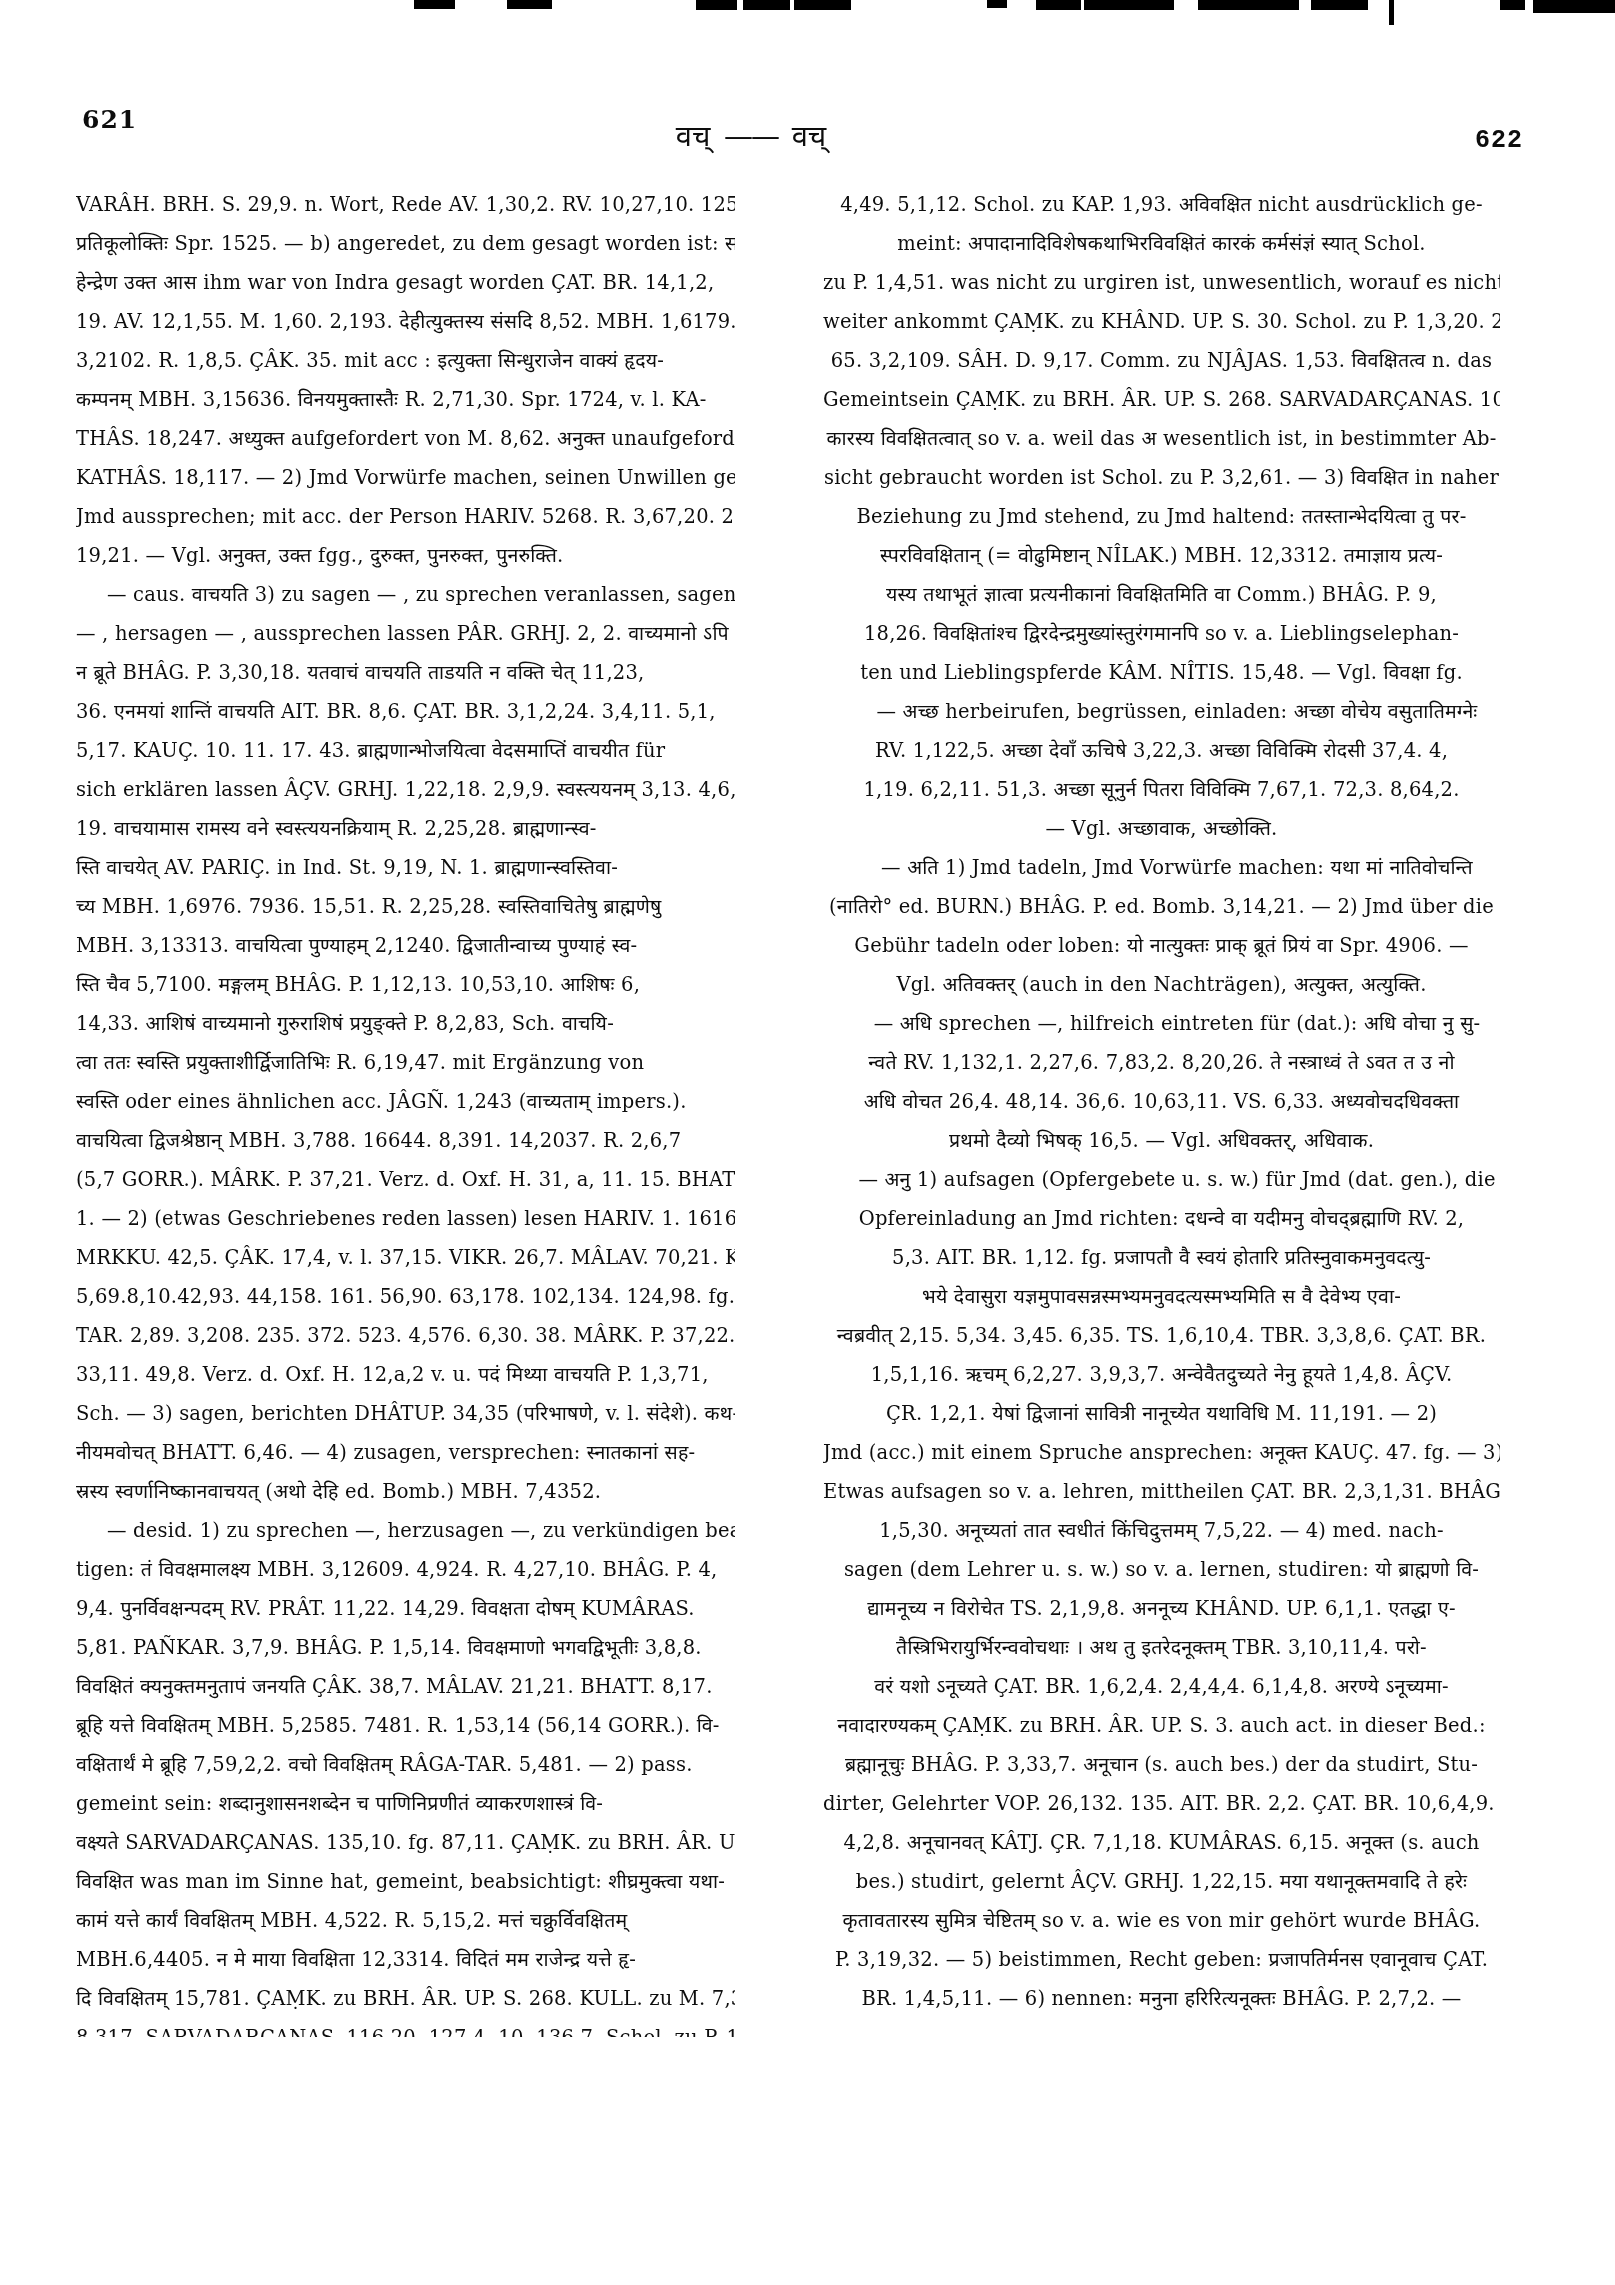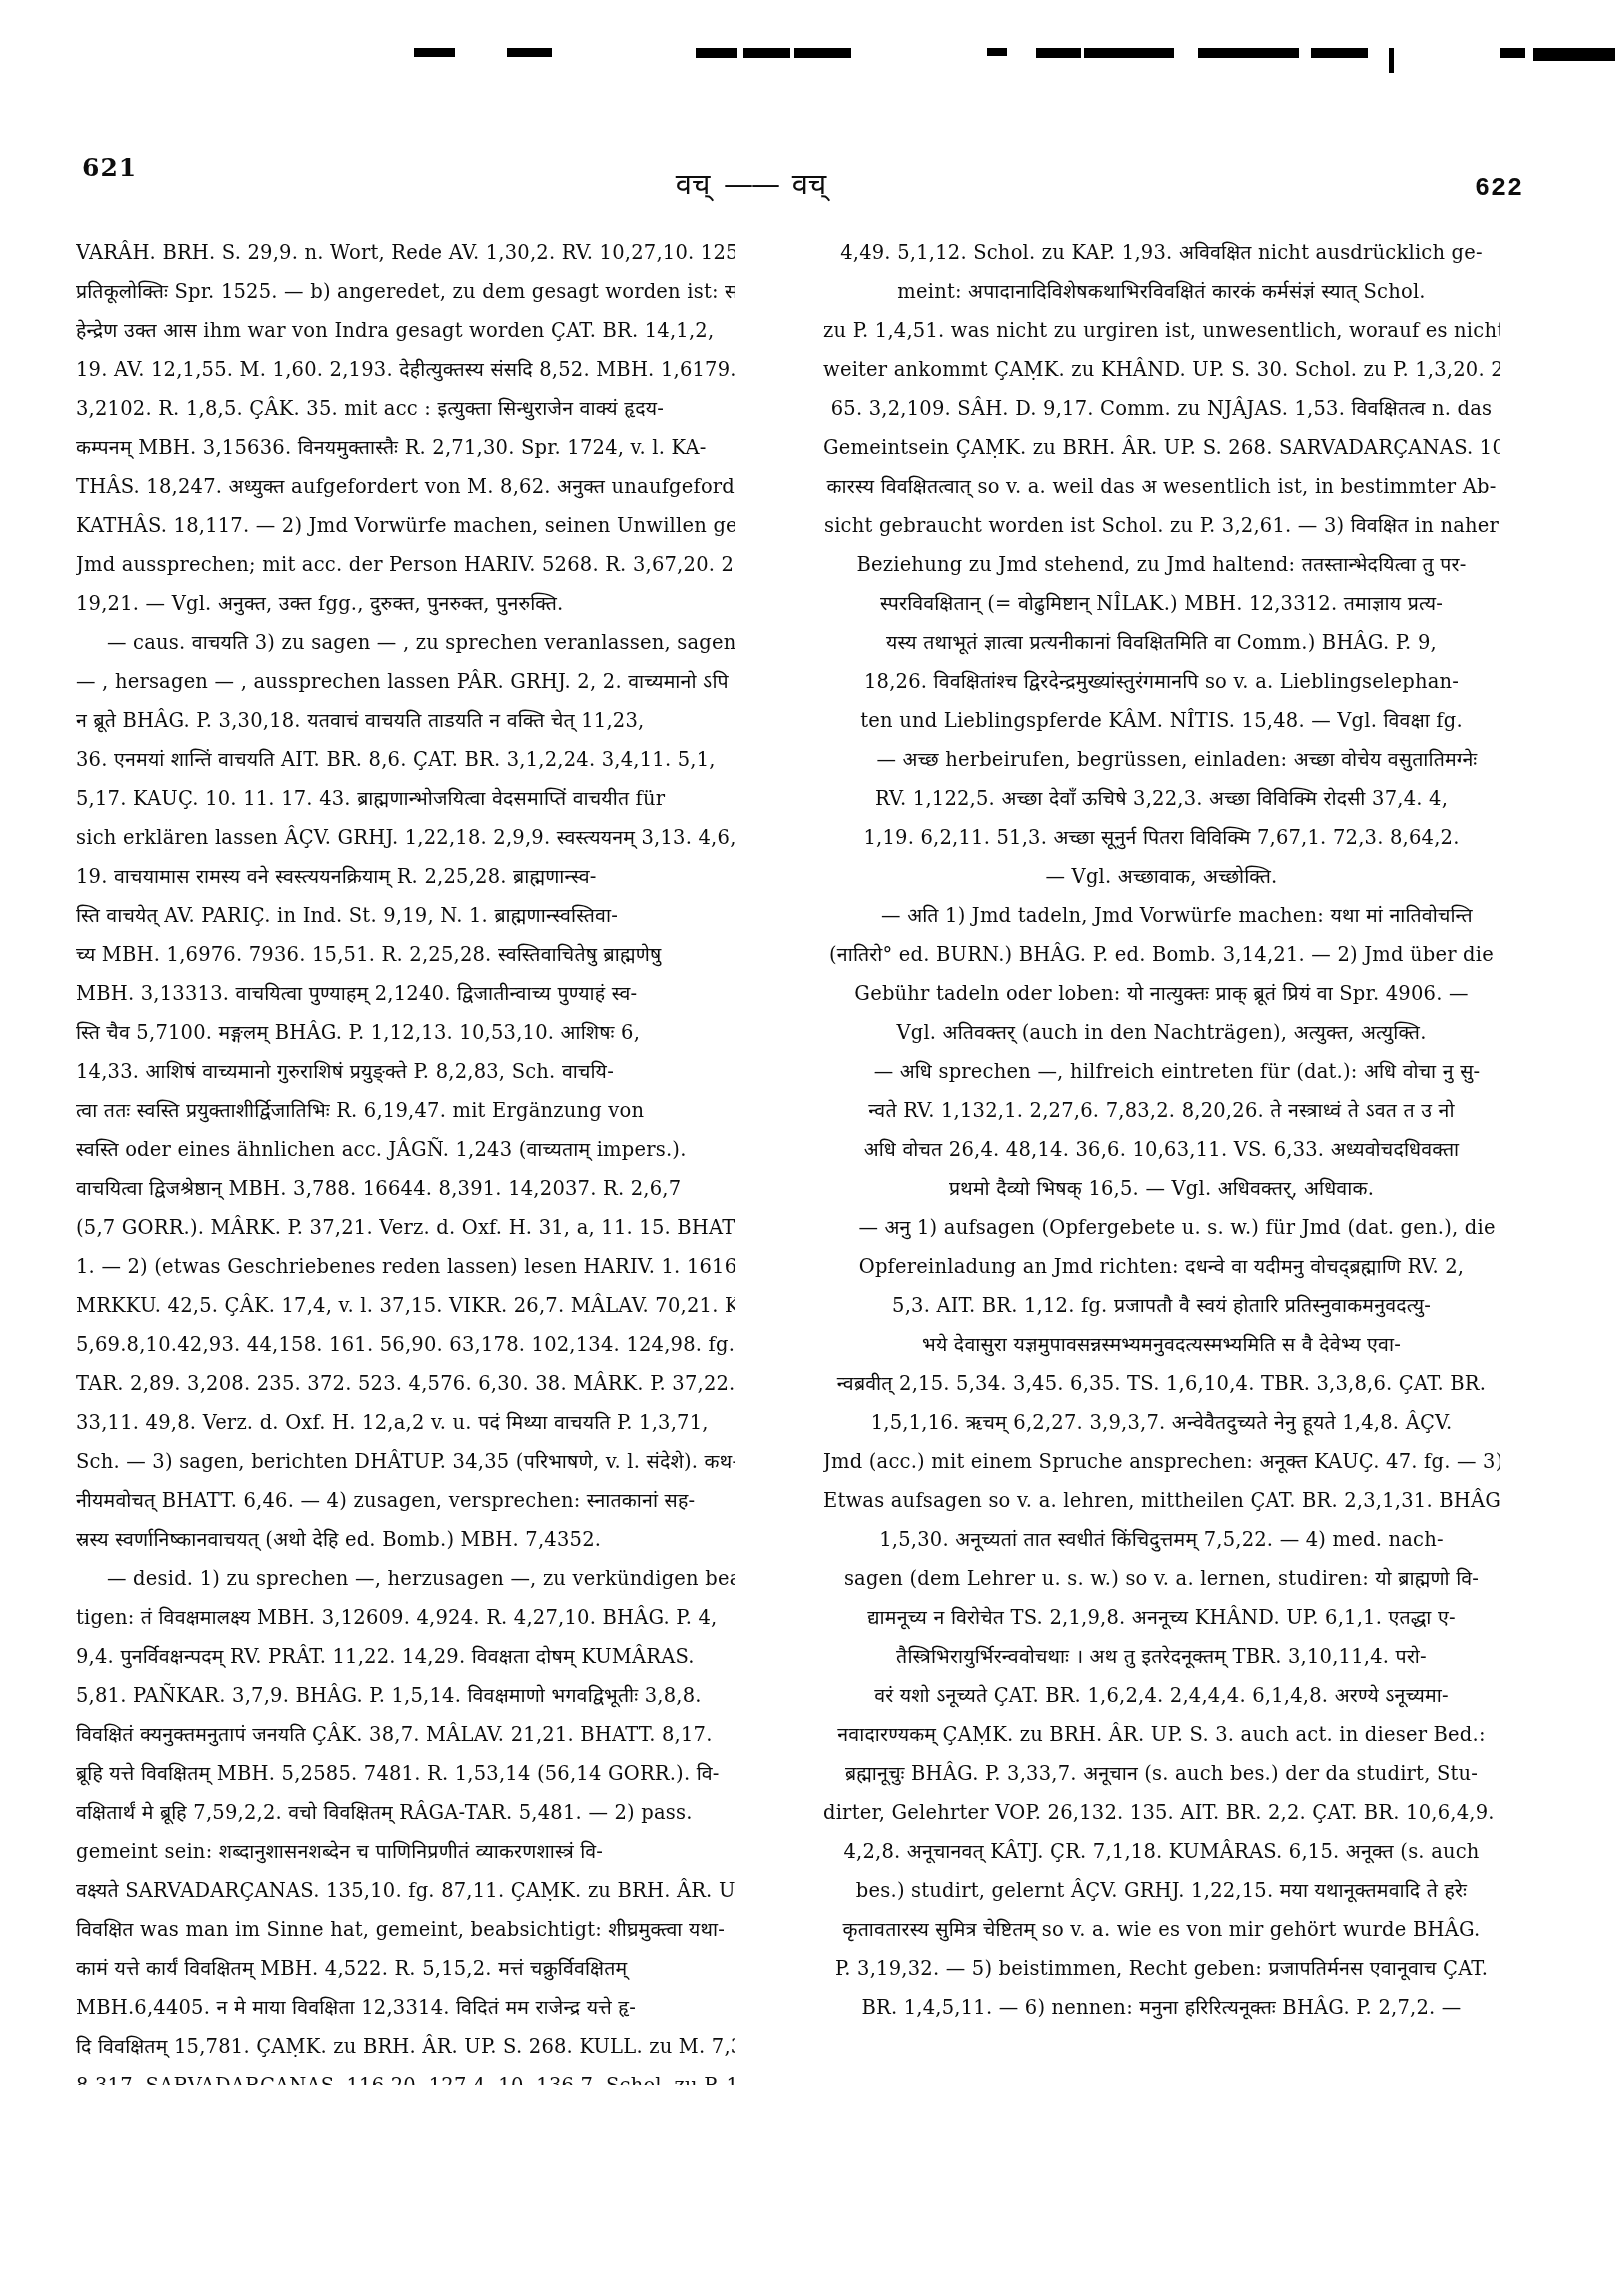--- a/index.html
+++ b/index.html
@@ -4,21 +4,20 @@
 <style>
   html, body { margin: 0; padding: 0; background: #ffffff; }
   .page {
     position: relative;
     width: 1615px;
     height: 2037px;
     background: #ffffff;
     font-family: "DejaVu Serif", "Liberation Serif", serif;
     color: #0d0d0d;
     overflow: hidden;
-    margin-top: 48px;
   }
   .artifact { position: absolute; background: #000; }
   .pagenum {
     position: absolute;
     font-size: 25px;
     font-weight: bold;
     letter-spacing: 1px;
   }
   .pagenum.left { left: 82px; top: 105px; }
   .pagenum.right { left: 1475px; top: 126px; font-family: Liberation Mono, monospace; }
@@ -153,20 +152,21 @@
       <div class="line indent">— अधि sprechen —, hilfreich eintreten für (dat.): अधि वोचा नु सु-</div>
       <div class="line">न्वते RV. 1,132,1. 2,27,6. 7,83,2. 8,20,26. ते नस्त्राध्वं ते ऽवत त उ नो</div>
       <div class="line">अधि वोचत 26,4. 48,14. 36,6. 10,63,11. VS. 6,33. अध्यवोचदधिवक्ता</div>
       <div class="line">प्रथमो दैव्यो भिषक् 16,5. — Vgl. अधिवक्तर्, अधिवाक.</div>
       <div class="line indent">— अनु 1) aufsagen (Opfergebete u. s. w.) für Jmd (dat. gen.), die</div>
       <div class="line">Opfereinladung an Jmd richten: दधन्वे वा यदीमनु वोचद्ब्रह्माणि RV. 2,</div>
       <div class="line">5,3. AIT. BR. 1,12. fg. प्रजापतौ वै स्वयं होतारि प्रतिस्नुवाकमनुवदत्यु-</div>
       <div class="line">भये देवासुरा यज्ञमुपावसन्नस्मभ्यमनुवदत्यस्मभ्यमिति स वै देवेभ्य एवा-</div>
       <div class="line">न्वब्रवीत् 2,15. 5,34. 3,45. 6,35. TS. 1,6,10,4. TBR. 3,3,8,6. ÇAT. BR.</div>
       <div class="line">1,5,1,16. ऋचम् 6,2,27. 3,9,3,7. अन्वेवैतदुच्यते नेनु हूयते 1,4,8. ÂÇV.</div>
+      <div class="line">ÇR. 1,2,1. येषां द्विजानां सावित्री नानूच्येत यथाविधि M. 11,191. — 2)</div>
       <div class="line">Jmd (acc.) mit einem Spruche ansprechen: अनूक्त KAUÇ. 47. fg. — 3) Jmd</div>
       <div class="line">Etwas aufsagen so v. a. lehren, mittheilen ÇAT. BR. 2,3,1,31. BHÂG. P.</div>
       <div class="line">1,5,30. अनूच्यतां तात स्वधीतं किंचिदुत्तमम् 7,5,22. — 4) med. nach-</div>
       <div class="line">sagen (dem Lehrer u. s. w.) so v. a. lernen, studiren: यो ब्राह्मणो वि-</div>
       <div class="line">द्यामनूच्य न विरोचेत TS. 2,1,9,8. अननूच्य KHÂND. UP. 6,1,1. एतद्धा ए-</div>
       <div class="line">तैस्त्रिभिरायुर्भिरन्ववोचथाः । अथ तु इतरेदनूक्तम् TBR. 3,10,11,4. परो-</div>
       <div class="line">वरं यशो ऽनूच्यते ÇAT. BR. 1,6,2,4. 2,4,4,4. 6,1,4,8. अरण्ये ऽनूच्यमा-</div>
       <div class="line">नवादारण्यकम् ÇAṂK. zu BRH. ÂR. UP. S. 3. auch act. in dieser Bed.:</div>
       <div class="line">ब्रह्मानूचुः BHÂG. P. 3,33,7. अनूचान (s. auch bes.) der da studirt, Stu-</div>
       <div class="line">dirter, Gelehrter VOP. 26,132. 135. AIT. BR. 2,2. ÇAT. BR. 10,6,4,9. 11,</div>

